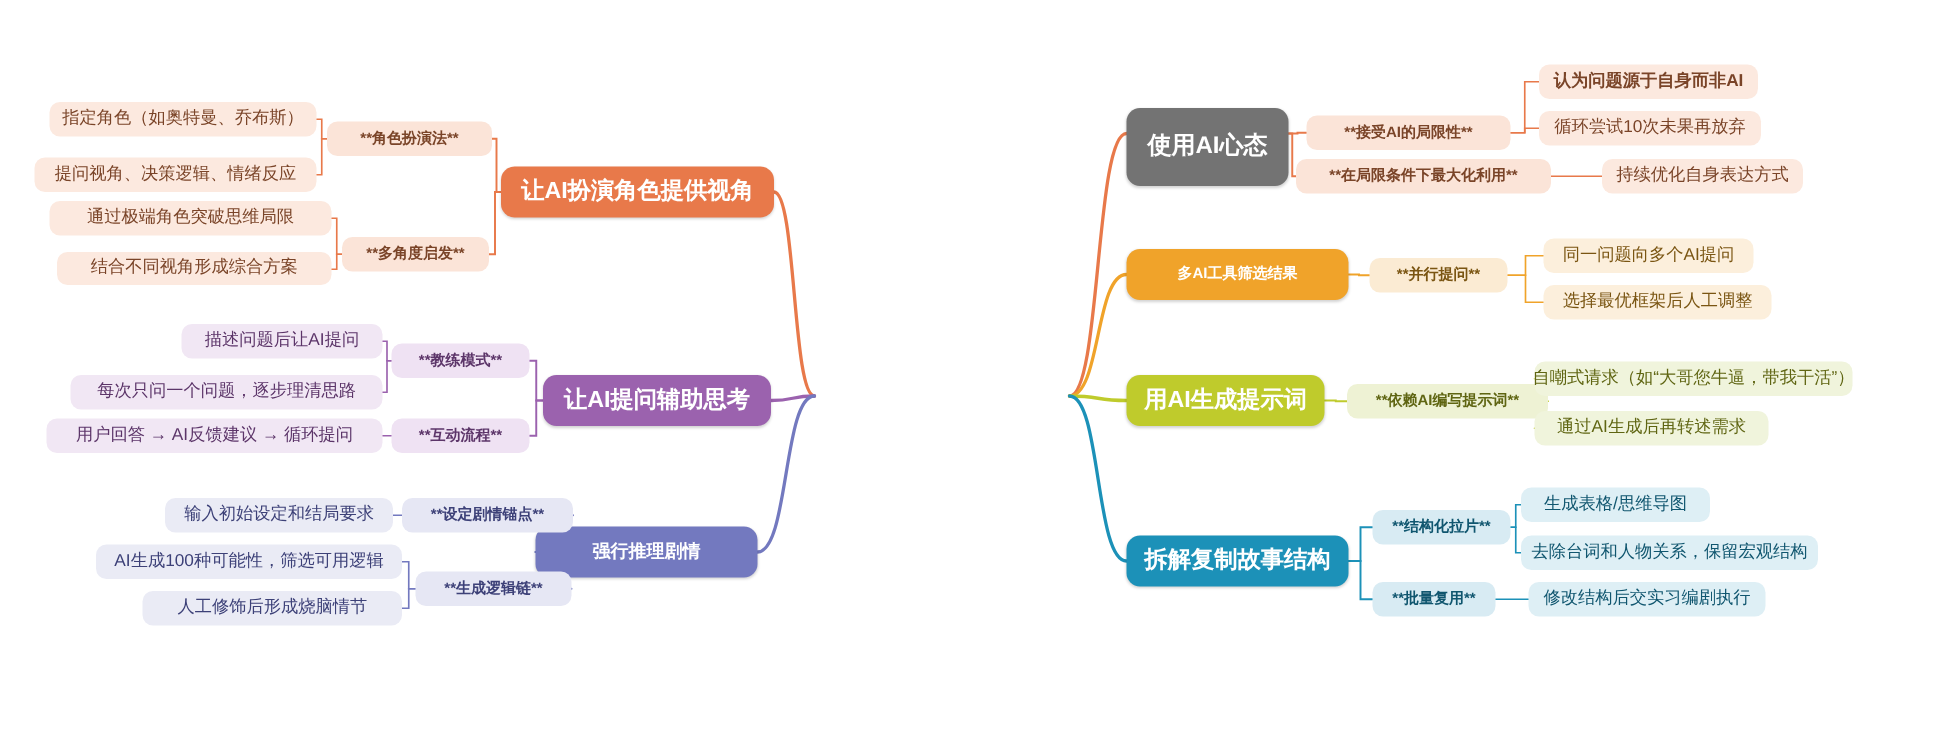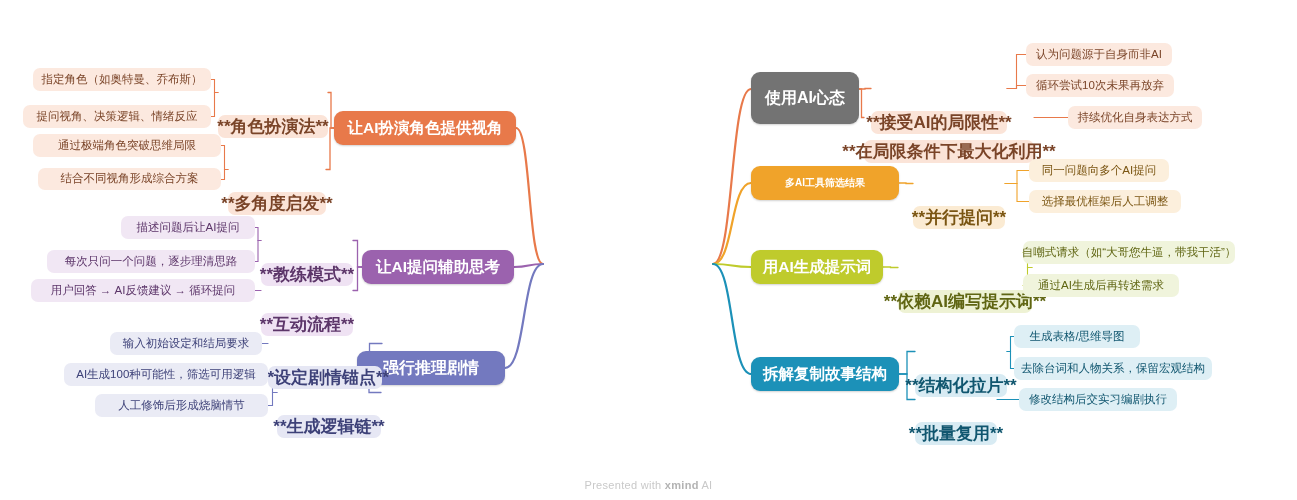--- a/index.html
+++ b/index.html
@@ -25,21 +25,21 @@
   }
 
   
   .topic{
     color:#ffffff;border-radius:9px;font-size:16px;font-weight:bold;
     padding:0 14px;box-shadow:0 1px 2px rgba(0,0,0,.18);
   }
 
   
   .sub{
-    border-radius:7px;font-size:17px;font-weight:bold;padding:0 9px;margin-top:34px;
+    border-radius:7px;font-size:10px;font-weight:bold;padding:0 9px;
   }
   
   .leaf{
     border-radius:7px;font-size:11.5px;font-weight:normal;padding:0 9px;
   }
 
   .footer{
     position:absolute;left:0;right:0;bottom:9px;text-align:center;
     font-size:11px;color:#c9c9c9;letter-spacing:.3px;
   }
@@ -125,21 +125,21 @@
       </div>
       <div class="node leaf" style="left: 47px; top: 250px; width: 208px; height: 23px; background: rgb(241, 231, 244); color: rgb(92, 53, 105);">
         <span>每次只问一个问题，逐步理清思路</span>
       </div>
       <div class="node sub" style="left: 261px; top: 279px; width: 92px; height: 23px; background: rgb(239, 226, 243); color: rgb(92, 53, 105);">
         <span>**互动流程**</span>
       </div>
       <div class="node leaf" style="left: 31px; top: 279px; width: 224px; height: 23px; background: rgb(241, 231, 244); color: rgb(92, 53, 105);">
         <span>用户回答 → AI反馈建议 → 循环提问</span>
       </div>
-      <div class="node topic" style="left: 357px; top: 351px; width: 148px; height: 34px; background: rgb(115, 121, 191); color: rgb(255, 255, 255); font-size: 16px;">
+      <div class="node topic" style="left: 357px; top: 351px; width: 148px; height: 34px; background: rgb(115, 121, 191); color: rgb(255, 255, 255); font-size: 12px;">
         <span>强行推理剧情</span>
       </div>
       <div class="node sub" style="left: 268px; top: 332px; width: 114px; height: 23px; background: rgb(230, 231, 244); color: rgb(61, 65, 120);">
         <span>**设定剧情锚点**</span>
       </div>
       <div class="node leaf" style="left: 110px; top: 332px; width: 152px; height: 23px; background: rgb(234, 235, 245); color: rgb(61, 65, 120);">
         <span>输入初始设定和结局要求</span>
       </div>
       <div class="node sub" style="left: 277px; top: 381px; width: 104px; height: 23px; background: rgb(230, 231, 244); color: rgb(61, 65, 120);">
         <span>**生成逻辑链**</span>
@@ -149,21 +149,21 @@
       </div>
       <div class="node leaf" style="left: 95px; top: 394px; width: 173px; height: 23px; background: rgb(234, 235, 245); color: rgb(61, 65, 120);">
         <span>人工修饰后形成烧脑情节</span>
       </div>
       <div class="node topic" style="left: 751px; top: 72px; width: 108px; height: 52px; background: #737373; color: rgb(255, 255, 255); font-size: 16px;">
         <span>使用AI心态</span>
       </div>
       <div class="node sub" style="left: 871px; top: 77px; width: 136px; height: 23px; background: rgb(251, 228, 216); color: rgb(122, 68, 40);">
         <span>**接受AI的局限性**</span>
       </div>
-      <div class="node leaf" style="left: 1026px; top: 43px; width: 146px; height: 23px; background: rgb(252, 233, 223); color: rgb(122, 68, 40);">
+      <div class="node leaf" style="left: 1026px; top: 43px; width: 146px; height: 23px; background: rgb(252, 233, 223); color: rgb(122, 68, 40); font-weight: bold;">
         <span>认为问题源于自身而非AI</span>
       </div>
       <div class="node leaf" style="left: 1026px; top: 74px; width: 148px; height: 23px; background: rgb(252, 233, 223); color: rgb(122, 68, 40);">
         <span>循环尝试10次未果再放弃</span>
       </div>
       <div class="node sub" style="left: 864px; top: 106px; width: 170px; height: 23px; background: rgb(251, 228, 216); color: rgb(122, 68, 40);">
         <span>**在局限条件下最大化利用**</span>
       </div>
       <div class="node leaf" style="left: 1068px; top: 106px; width: 134px; height: 23px; background: rgb(252, 233, 223); color: rgb(122, 68, 40);">
         <span>持续优化自身表达方式</span>
@@ -205,16 +205,13 @@
         <span>去除台词和人物关系，保留宏观结构</span>
       </div>
       <div class="node sub" style="left: 915px; top: 388px; width: 82px; height: 23px; background: rgb(216, 235, 243); color: rgb(16, 86, 111);">
         <span>**批量复用**</span>
       </div>
       <div class="node leaf" style="left: 1019px; top: 388px; width: 158px; height: 23px; background: rgb(222, 239, 245); color: rgb(16, 86, 111);">
         <span>修改结构后交实习编剧执行</span>
       </div>
     </div>
 
-  <div class="footer">
-    <span>Presented with </span><b>xmind</b><span> AI</span>
-  </div>
 </div>
 
 </body></html>

